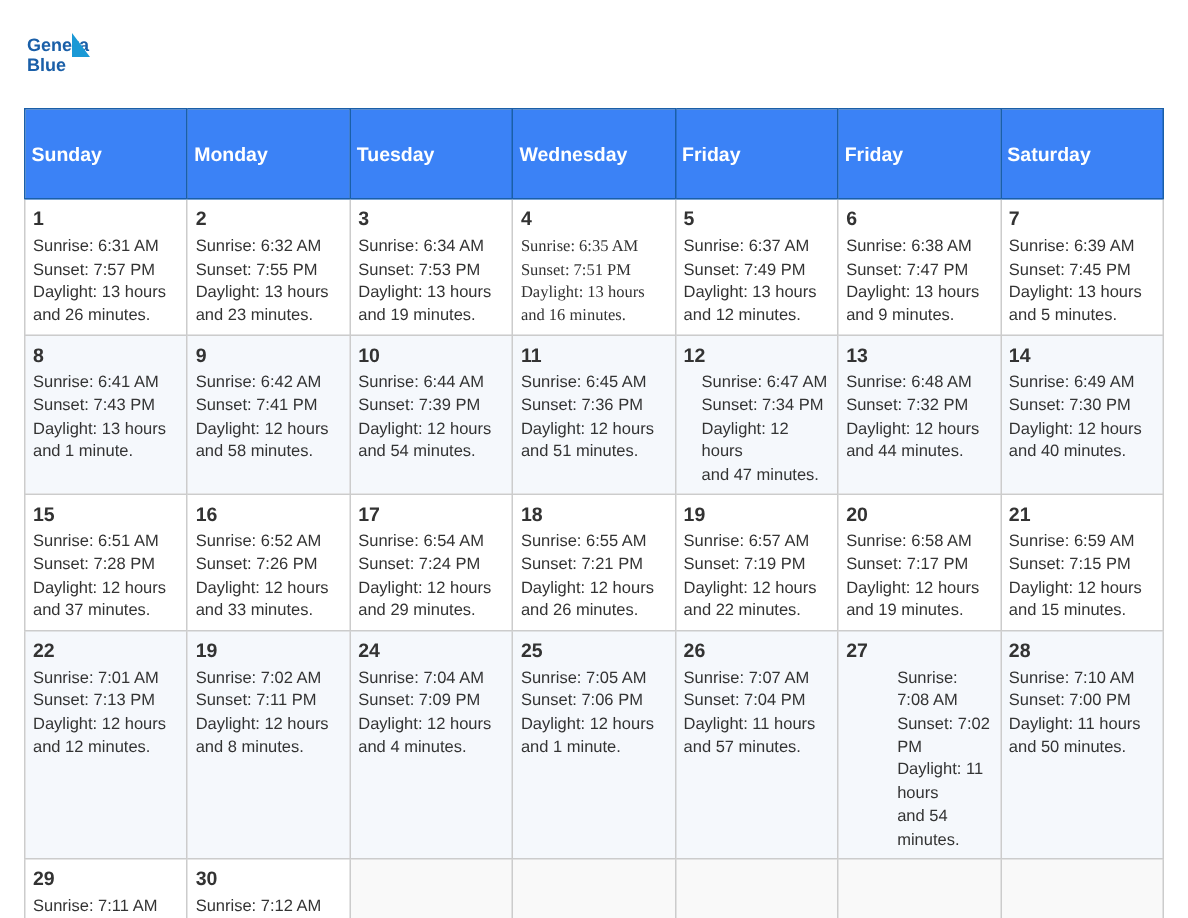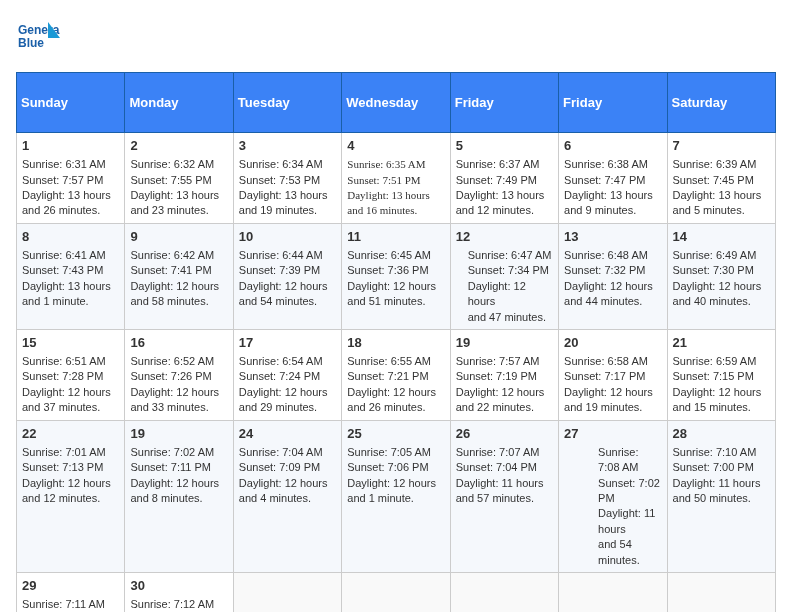--- a/index.html
+++ b/index.html
@@ -232,21 +232,21 @@
         </td>
         <td>
           <span class="day-num">18</span>
           <div class="cell-text" style="white-space: pre-line;">Sunrise: 6:55 AM
 Sunset: 7:21 PM
 Daylight: 12 hours
 and 26 minutes.</div>
         </td>
         <td>
           <span class="day-num">19</span>
-          <div class="cell-text" style="white-space: pre-line;">Sunrise: 7:57 AM
+          <div class="cell-text" style="white-space: pre-line;">Sunrise: 6:57 AM
 Sunset: 7:19 PM
 Daylight: 12 hours
 and 22 minutes.</div>
         </td>
         <td>
           <span class="day-num">20</span>
           <div class="cell-text" style="white-space: pre-line;">Sunrise: 6:58 AM
 Sunset: 7:17 PM
 Daylight: 12 hours
 and 19 minutes.</div>

